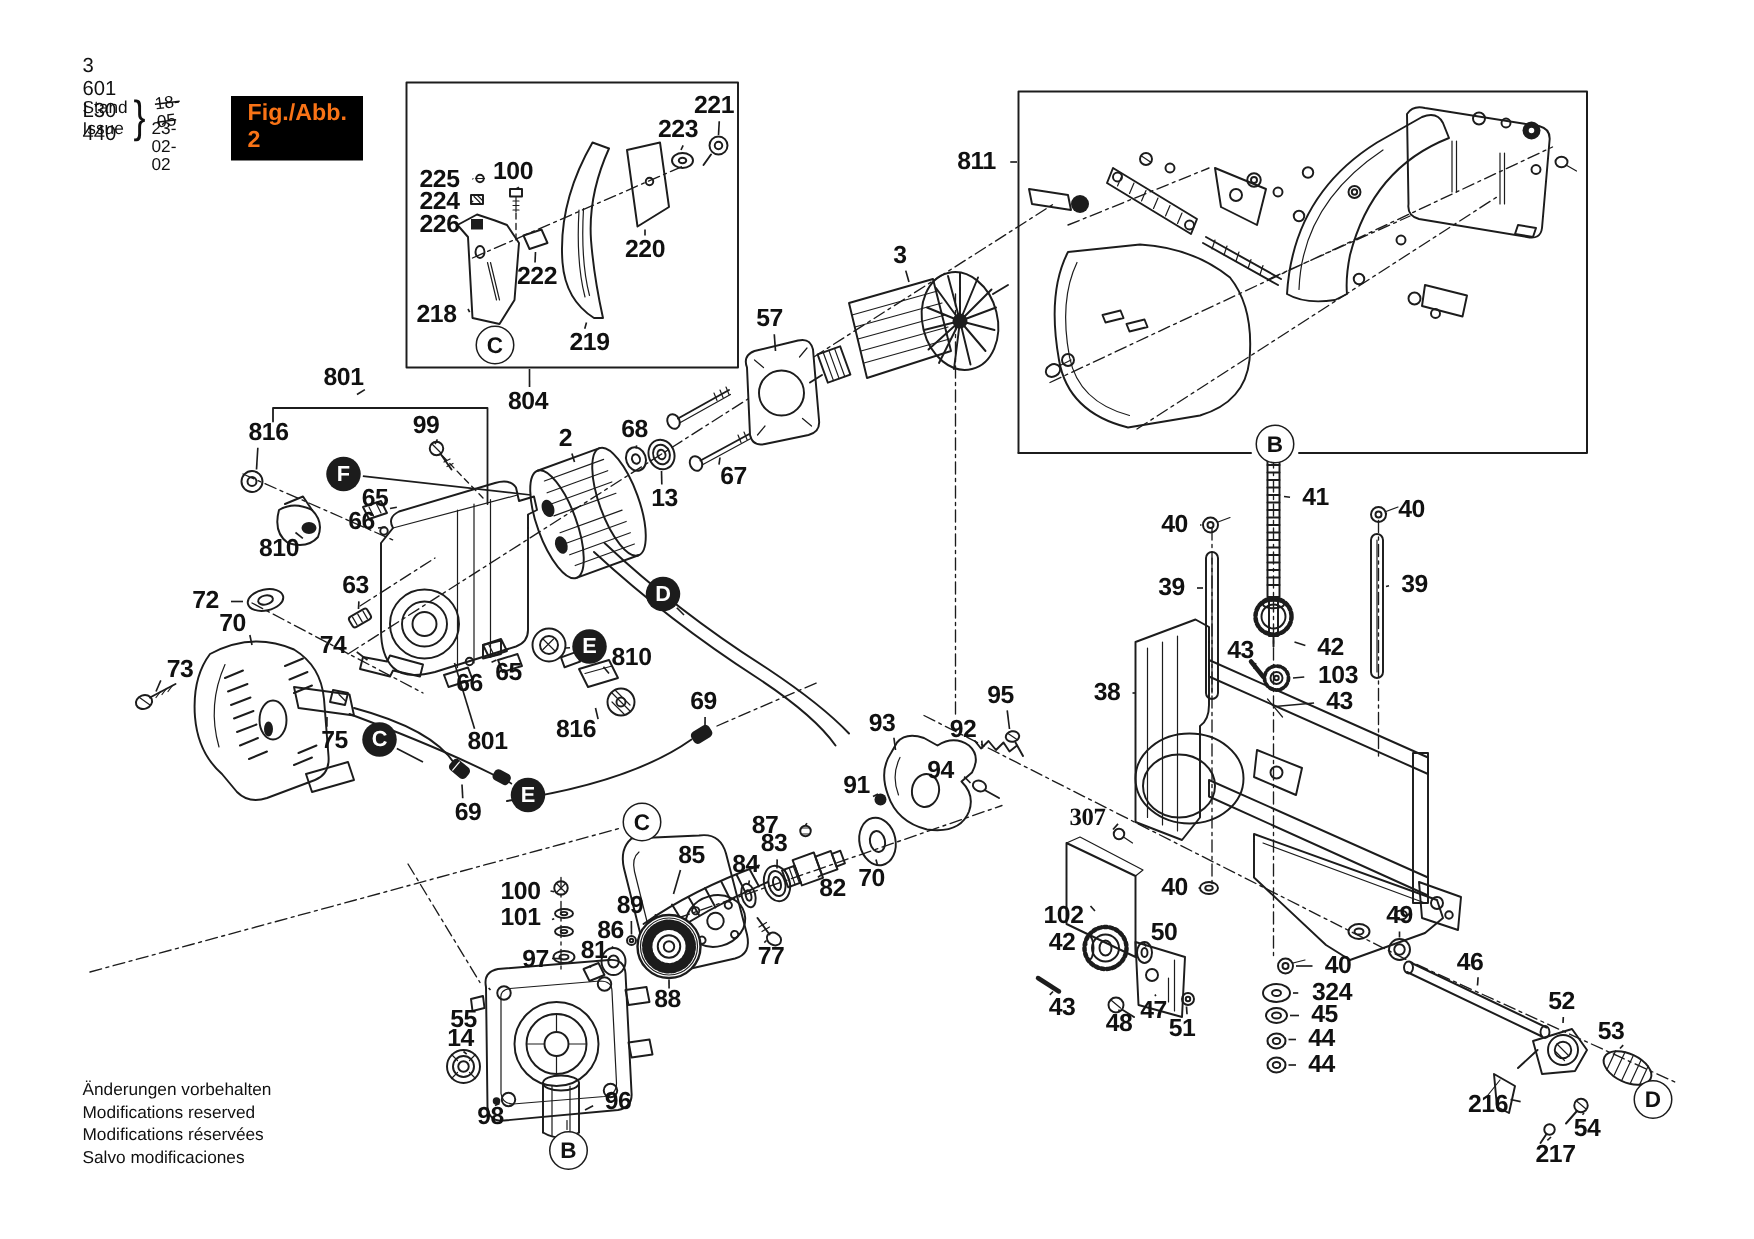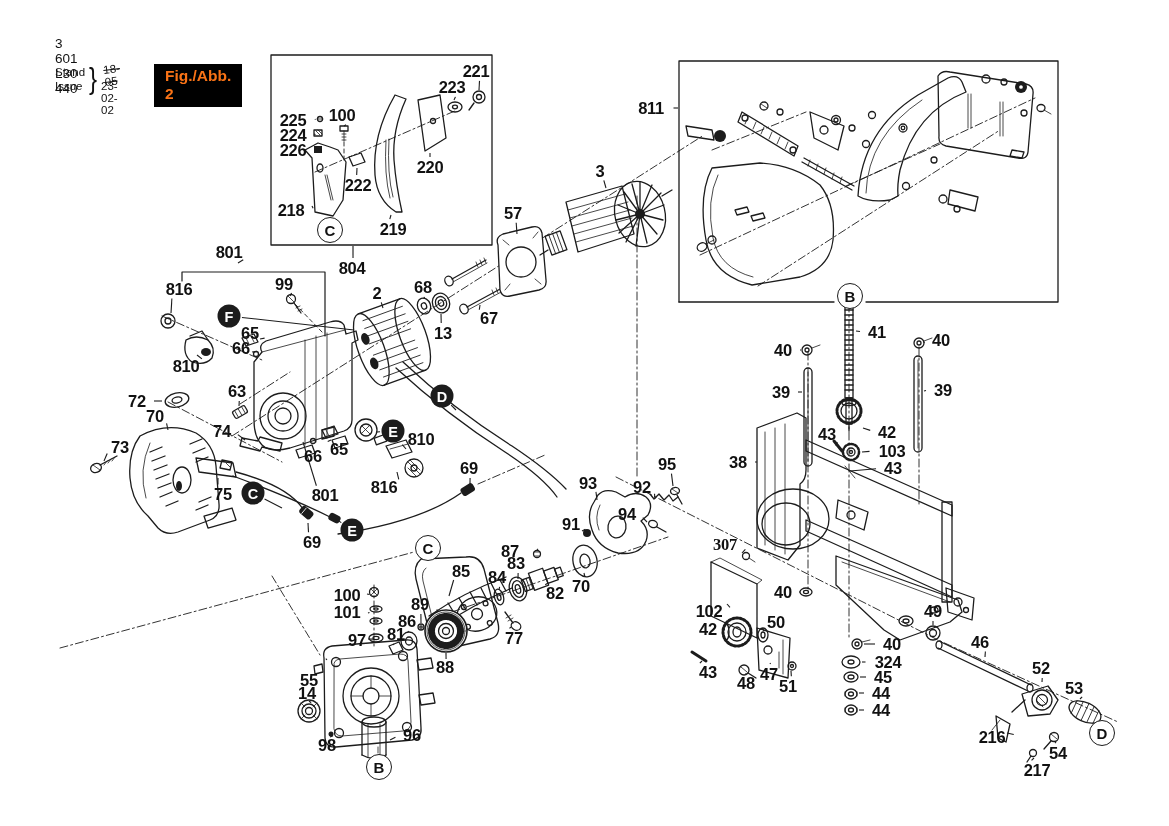--- a/index.html
+++ b/index.html
@@ -729,13 +729,19 @@
     <div class="stand">
       <div>Stand</div>
       <div>Issue</div>
     </div>
     <div class="brace">}</div>
     <div class="old-date">18-05</div>
     <div class="new-date">23-02-02</div>
     <div class="figbox">Fig./Abb. 2</div>
   </div>
 
+  <div id="footer">
+    <div>Änderungen vorbehalten</div>
+    <div>Modifications reserved</div>
+    <div>Modifications réservées</div>
+    <div>Salvo modificaciones</div>
+  </div>
 </div>
 
 </body></html>

